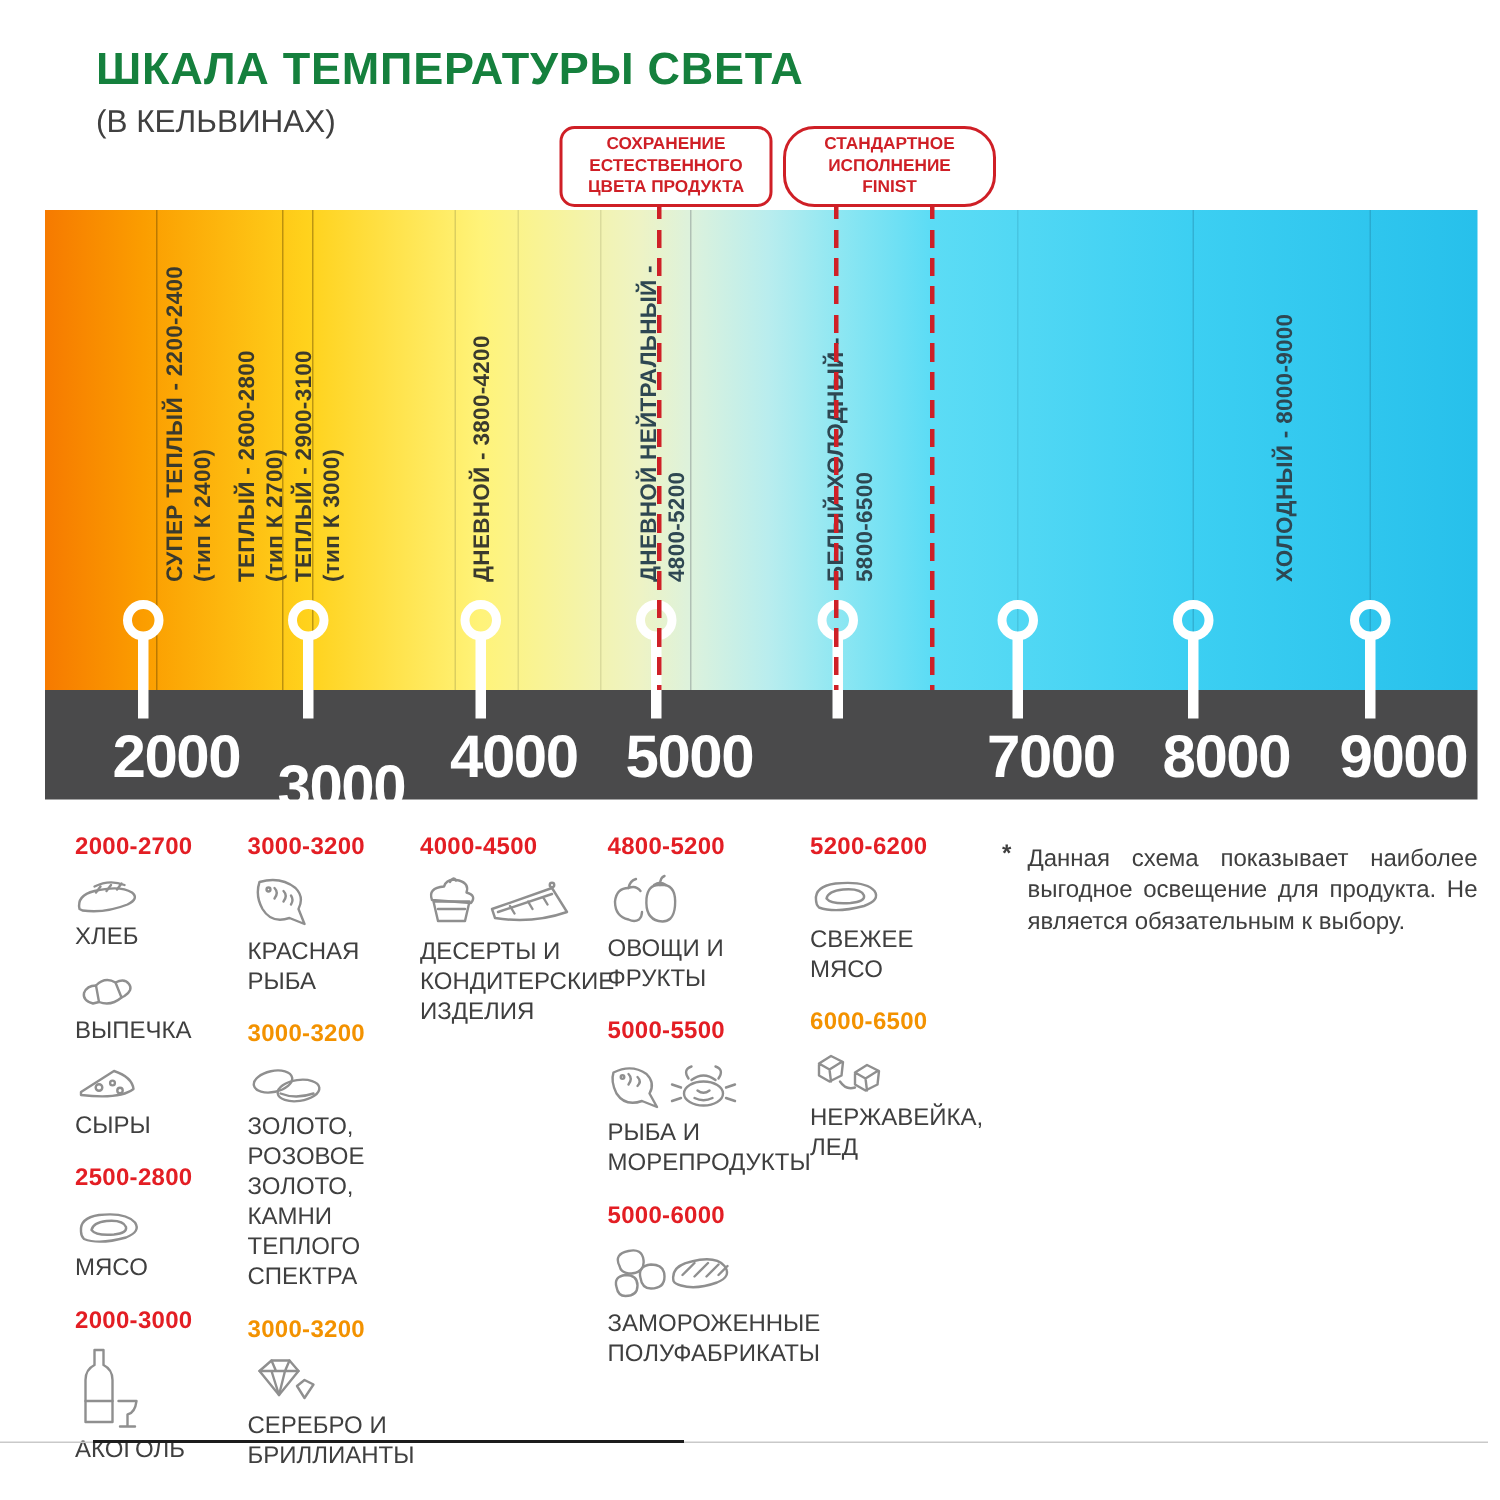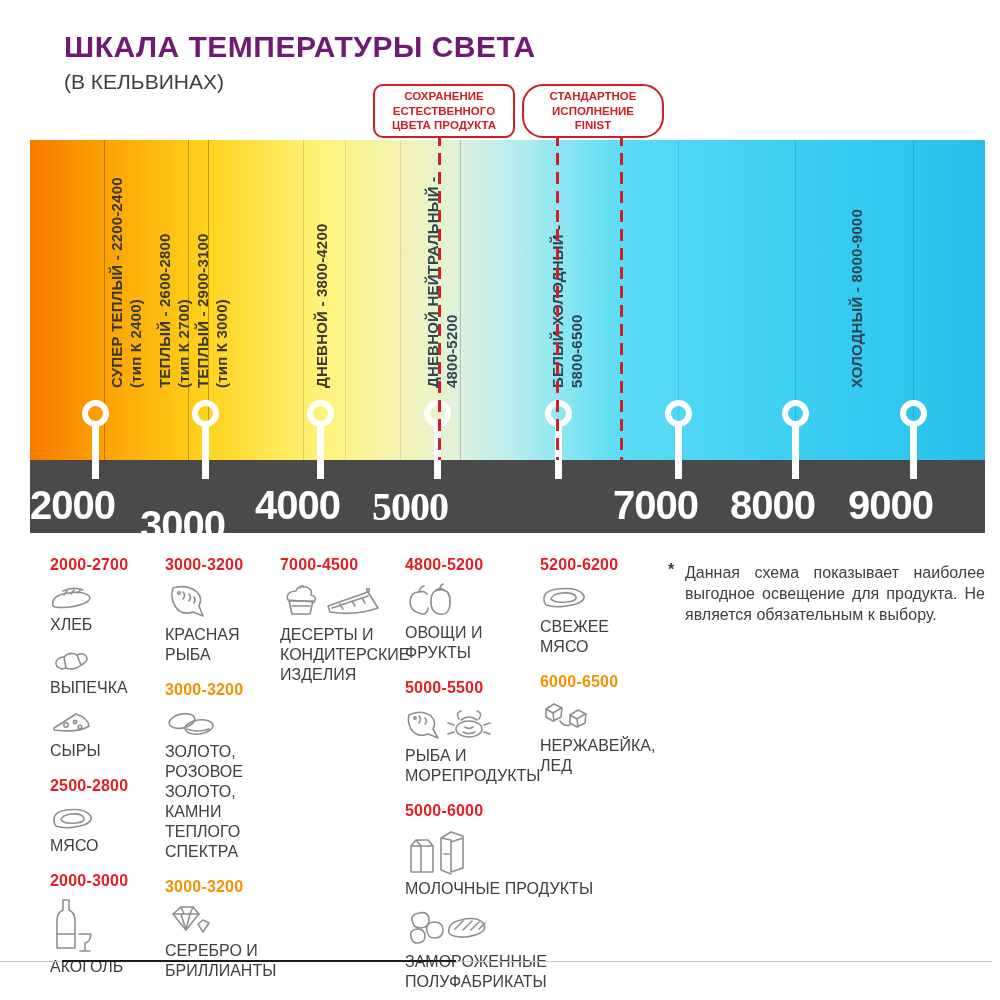--- a/index.html
+++ b/index.html
@@ -1,21 +1,21 @@
 <!DOCTYPE html>
 <html><head>
 <meta charset="utf-8">
 <style>
   html,body{margin:0;padding:0;background:#fff;}
   #canvas{position:relative;width:1000px;height:1000px;background:#ffffff;
           font-family:"Liberation Sans", sans-serif;overflow:hidden;color:#3f3f3f;}
 
   
   .title{position:absolute;left:64px;top:30px;font-size:30px;font-weight:bold;
-         color:#701a75;letter-spacing:.5px;white-space:nowrap;}
+         color:#15803d;letter-spacing:.5px;white-space:nowrap;}
   .subtitle{position:absolute;left:64px;top:70px;font-size:21px;color:#404040;}
 
   
   .callout{position:absolute;width:138px;height:50px;background:#fff;border:2px solid #cf1f26;
            border-radius:10px;display:flex;align-items:center;justify-content:center;text-align:center;
            font-size:11.5px;font-weight:bold;color:#cf1f26;line-height:1.25;white-space:pre-line;z-index:6;}
 
   
   .gradient{position:absolute;left:30px;top:140px;width:955px;height:320px;
     background:linear-gradient(to right,
@@ -29,21 +29,21 @@
   .vlabel.cool{color:#2e4752;}
 
   .dash{position:absolute;width:3px;top:134px;height:326px;z-index:4;
         background:repeating-linear-gradient(to bottom,#cf2027 0 12px,transparent 12px 19px);}
 
   .m-circle{position:absolute;width:15px;height:15px;border:6px solid #ffffff;border-radius:50%;
             background:transparent;top:400px;z-index:3;}
   .m-stem{position:absolute;width:7px;background:#ffffff;top:426px;height:53px;z-index:3;}
 
   .scalebar{position:absolute;left:30px;top:460px;width:955px;height:73px;background:#4a4a4b;z-index:2;}
-  .tick{position:absolute;top:483px;width:130px;text-align:left;font-size:40px;font-weight:bold;
+  .tick{position:absolute;top:483px;width:130px;text-align:right;font-size:40px;font-weight:bold;
         color:#ffffff;letter-spacing:-1px;z-index:3;}
 
   
   .col{position:absolute;top:556px;}
   .range{font-size:16px;font-weight:bold;margin:16px 0 8px 0;letter-spacing:.2px;}
   .range:first-child{margin-top:0;}
   .range.red{color:#e31e24;}
   .range.orange{color:#f39200;}
   .cat-item{margin-bottom:8px;}
   .cat-item svg{display:block;margin-bottom:3px;}
@@ -118,21 +118,21 @@
     <div class="m-stem" style="left:675px;"></div>
   <div class="m-circle" style="left:782px;"></div>
     <div class="m-stem" style="left:792px;"></div>
   <div class="m-circle" style="left:900px;"></div>
     <div class="m-stem" style="left:910px;"></div>
 
   <div class="scalebar"></div>
   <div class="tick" style="left:30px;">2000</div>
   <div class="tick" style="left:140px;margin-top:20px;">3000</div>
   <div class="tick" style="left:255px;">4000</div>
-  <div class="tick" style="left:372px;font-family:Liberation Serif, serif;">5000</div>
+  <div class="tick" style="left:372px;">5000</div>
   <div class="tick" style="left:613px;">7000</div>
   <div class="tick" style="left:730px;">8000</div>
   <div class="tick" style="left:848px;">9000</div>
 
   <div class="col" style="left:50px;width:112px;">
     <div class="range red">2000-2700</div>
     <div class="cat-item">
       <svg class="icon" width="44" height="30" viewBox="0 0 44 30">
         <path d="M3 24 Q1 15 13 12 Q30 8 38 13 Q43 17 35 21 Q20 27 5 25 Z"></path>
         <path d="M14 13 l3 -4 M21 12 l3 -4 M28 11 l3 -4 M13 9 q10 -5 20 -1"></path>
@@ -204,21 +204,21 @@
         <path d="M8 10 L16 3 L28 3 L34 10 L21 26 Z"></path>
         <path d="M8 10 h26 M16 3 l3 7 l-6 0 M28 3 l-3 7 M21 26 l-5 -16 M21 26 l4 -16"></path>
         <path d="M33 20 l5 -4 l6 3 l-6 9 Z"></path>
       </svg>
       <div class="cat-label">СЕРЕБРО И
 БРИЛЛИАНТЫ</div>
     </div>
   </div>
 
   <div class="col" style="left:280px;width:125px;">
-    <div class="range red">7000-4500</div>
+    <div class="range red">4000-4500</div>
     <div class="cat-item">
       <svg class="icon" width="104" height="40" viewBox="0 0 104 40">
         <path d="M8 18 q-3 -8 8 -9 q2 -6 10 -4 q7 2 5 8 q7 2 3 7 Z"></path>
         <path d="M9 19 h24 l-3 13 h-18 Z M12 24 h18"></path>
         <path d="M20 6 q2 -4 4 -1"></path>
         <path d="M48 24 L88 10 L98 26 Q75 34 50 30 Z"></path>
         <path d="M52 26 L88 14 M60 22 l3 5 M72 19 l3 5 M82 16 l3 5"></path>
         <circle cx="88" cy="8" r="1.5"></circle>
       </svg>
       <div class="cat-label">ДЕСЕРТЫ И
@@ -248,28 +248,20 @@
         <ellipse cx="64" cy="24" rx="13" ry="8"></ellipse>
         <path d="M54 14 q-4 -6 2 -8 M74 14 q4 -6 -2 -8 M56 15 q8 -6 16 0"></path>
         <path d="M49 20 l-6 -2 M49 27 l-6 2 M79 20 l6 -2 M79 27 l6 2"></path>
         <path d="M60 22 q4 3 8 0 M58 27 q6 3 12 0"></path>
       </svg>
       <div class="cat-label">РЫБА И
 МОРЕПРОДУКТЫ</div>
     </div>
     <div class="range red">5000-6000</div>
     <div class="cat-item">
-      <svg class="icon" width="64" height="48" viewBox="0 0 64 48">
-        <path d="M6 18 l5 -6 h12 l5 6 v26 h-22 Z M6 18 h22 M11 12 l5 6 v26"></path>
-        <path d="M36 10 l10 -6 l12 4 v32 l-12 4 v-32 Z M36 10 v32 l10 4 M46 14 l12 -4"></path>
-        <path d="M39 26 h5"></path>
-      </svg>
-      <div class="cat-label">МОЛОЧНЫЕ ПРОДУКТЫ</div>
-    </div>
-    <div class="cat-item">
       <svg class="icon" width="100" height="42" viewBox="0 0 100 42">
         <path d="M8 16 q-4 -8 6 -10 q9 -2 10 6 q1 8 -8 9 q-7 0 -8 -5 Z"></path>
         <path d="M22 24 q-2 -8 7 -9 q9 0 9 8 q0 8 -9 8 q-6 0 -7 -7 Z"></path>
         <path d="M6 30 q-2 -7 6 -8 q8 0 8 7 q0 7 -8 7 q-5 0 -6 -6 Z"></path>
         <path d="M44 26 q-2 -10 12 -13 q16 -4 22 3 q5 7 -5 11 q-14 5 -24 2 q-4 -1 -5 -3 Z"></path>
         <path d="M50 22 l8 -8 M58 23 l9 -9 M66 23 l8 -8 M74 22 l6 -6"></path>
       </svg>
       <div class="cat-label">ЗАМОРОЖЕННЫЕ
 ПОЛУФАБРИКАТЫ</div>
     </div>

